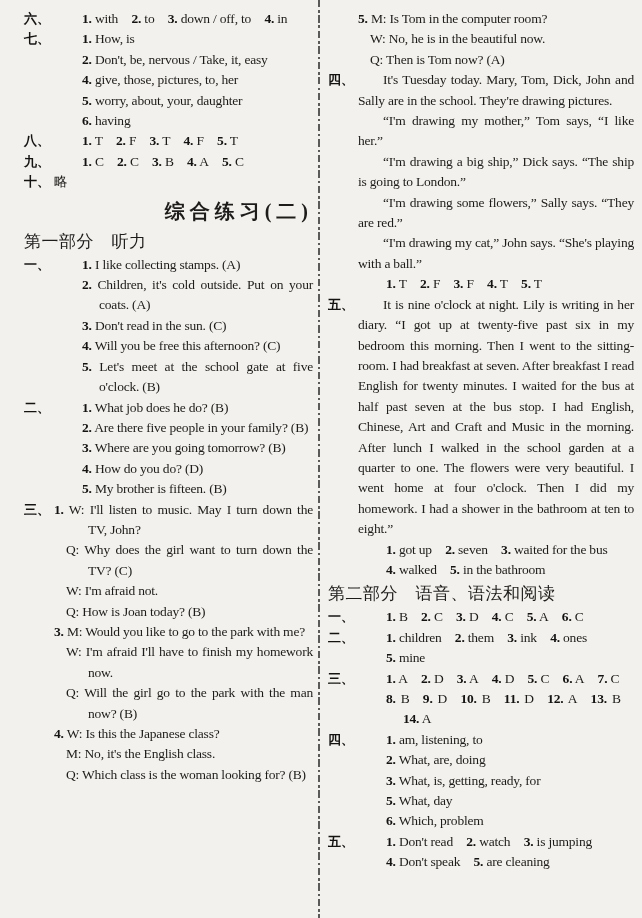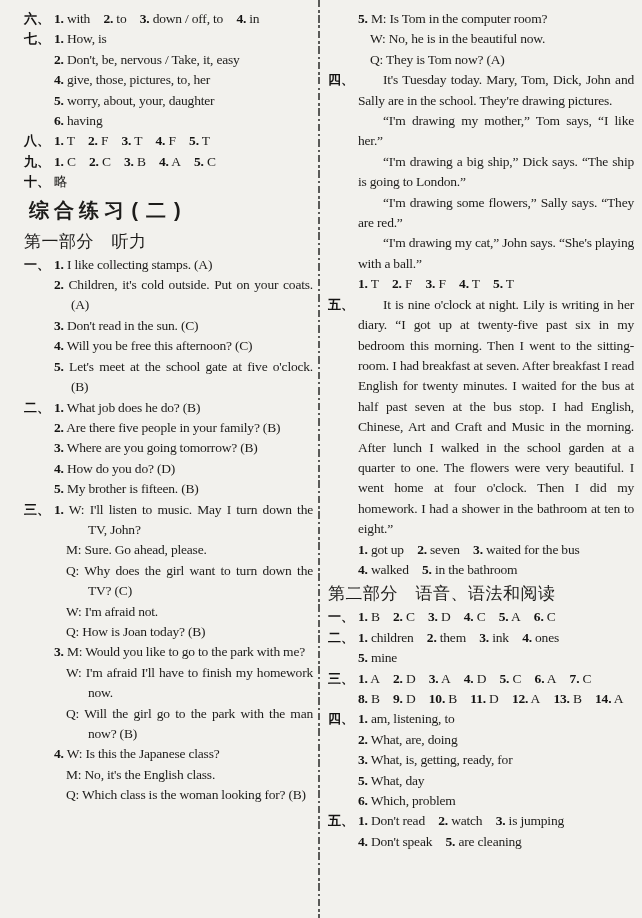--- a/index.html
+++ b/index.html
@@ -23,30 +23,30 @@
       #5a5a58 0 7px, rgba(0,0,0,0) 7px 10px,
       #5a5a58 10px 12.5px, rgba(0,0,0,0) 12.5px 15.5px);
   }
   .row{display:flex;align-items:flex-start;}
   .mk{
     flex:0 0 30px;font-weight:bold;white-space:nowrap;
     font-family:"DejaVu Sans","Liberation Sans",sans-serif;
     font-size:13px;letter-spacing:0;
   }
   .tx{flex:1;text-align:justify;min-width:0;}
-  .tx.hn{padding-left:17px;text-indent:-17px;}
+  .tx.hn{padding-left:17px;text-indent:-17px;margin-left:28px;}
   .tx.hd1{padding-left:34px;text-indent:-34px;}
   .tx.hd2{margin-left:12px;padding-left:22px;text-indent:-22px;}
   .tx.para{text-indent:25px;}
   .tx b, .mk{color:#141312;}
   b{font-weight:bold;}
   .r-title{
-    text-align:left;font-weight:bold;font-size:20px;line-height:27px;
+    text-align:right;font-weight:bold;font-size:20px;line-height:27px;
     letter-spacing:5px;margin:5px 0 4px;text-indent:5px;
-    font-family:Liberation Mono, monospace;
+    font-family:Liberation Serif, serif;
   }
   .r-head{
     font-weight:normal;font-size:17px;line-height:24px;letter-spacing:0.5px;
     margin:1px 0 2px;
     font-family:"DejaVu Sans","Liberation Sans",sans-serif;
   }
 </style>
 </head>
 <body>
 
@@ -129,24 +129,20 @@
       <div class="row">
         <span class="mk"></span>
         <div class="tx hn"><b>5.</b> My brother is fifteen. (B)</div>
       </div>
       <div class="row">
         <span class="mk">三、</span>
         <div class="tx hd1"><b>1.</b> W: I'll listen to music. May I turn down the TV, John?</div>
       </div>
       <div class="row">
         <span class="mk"></span>
-        <div class="tx hd2">M: Sure. Go ahead, please.</div>
-      </div>
-      <div class="row">
-        <span class="mk"></span>
         <div class="tx hd2">Q: Why does the girl want to turn down the TV? (C)</div>
       </div>
       <div class="row">
         <span class="mk"></span>
         <div class="tx hd2">W: I'm afraid not.</div>
       </div>
       <div class="row">
         <span class="mk"></span>
         <div class="tx hd2">Q: How is Joan today? (B)</div>
       </div>
@@ -180,21 +176,21 @@
       <div class="row">
         <span class="mk"></span>
         <div class="tx hd1"><b>5.</b> M: Is Tom in the computer room?</div>
       </div>
       <div class="row">
         <span class="mk"></span>
         <div class="tx hd2">W: No, he is in the beautiful now.</div>
       </div>
       <div class="row">
         <span class="mk"></span>
-        <div class="tx hd2">Q: They is Tom now? (A)</div>
+        <div class="tx hd2">Q: Then is Tom now? (A)</div>
       </div>
       <div class="row">
         <span class="mk">四、</span>
         <div class="tx para">It's Tuesday today. Mary, Tom, Dick, John and Sally are in the school. They're drawing pictures.</div>
       </div>
       <div class="row">
         <span class="mk"></span>
         <div class="tx para">“I'm drawing my mother,” Tom says, “I like her.”</div>
       </div>
       <div class="row">

